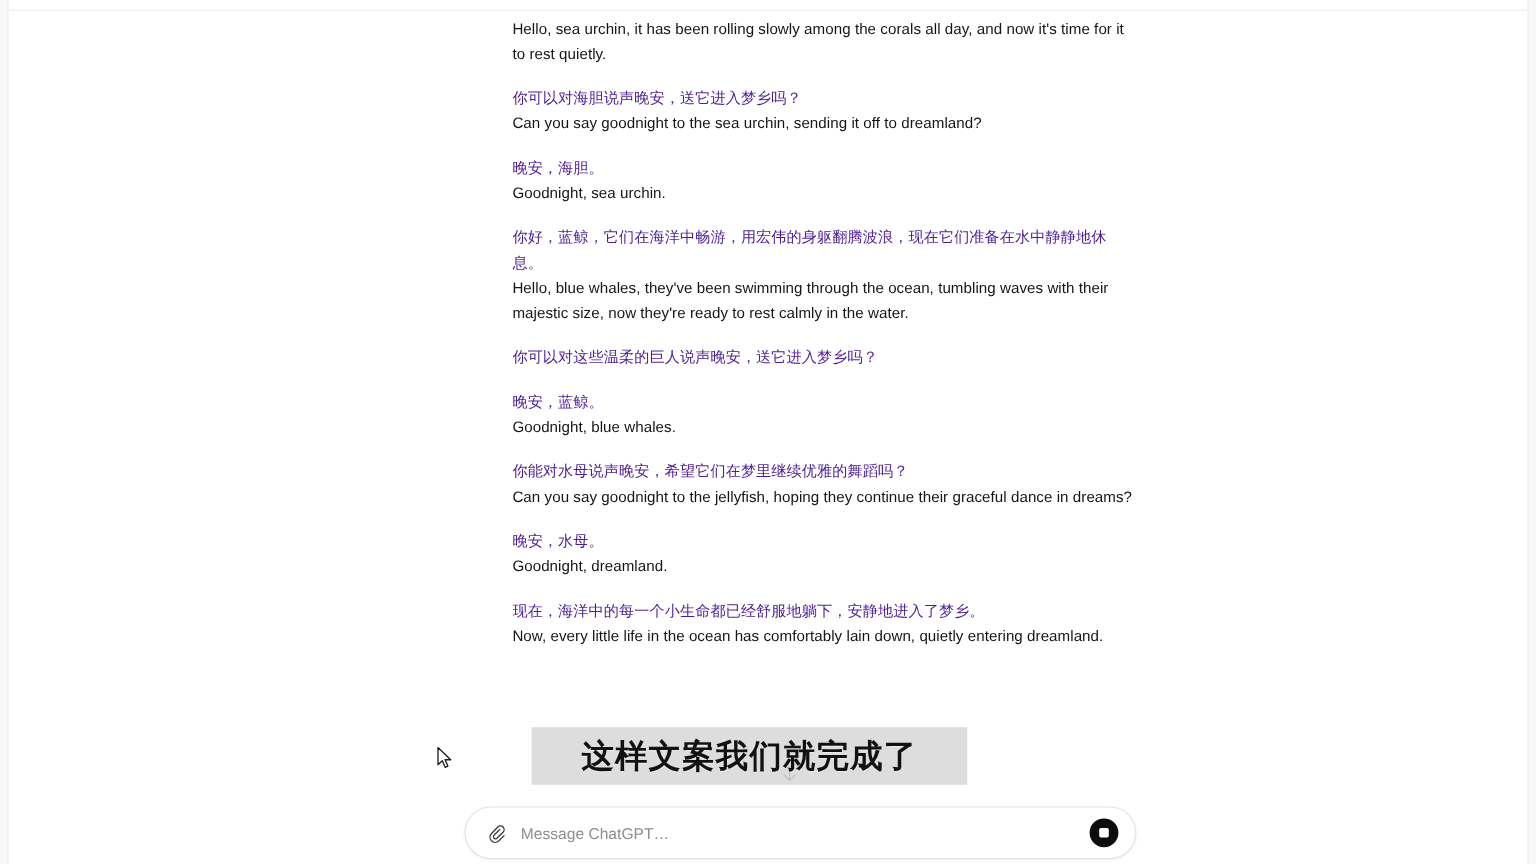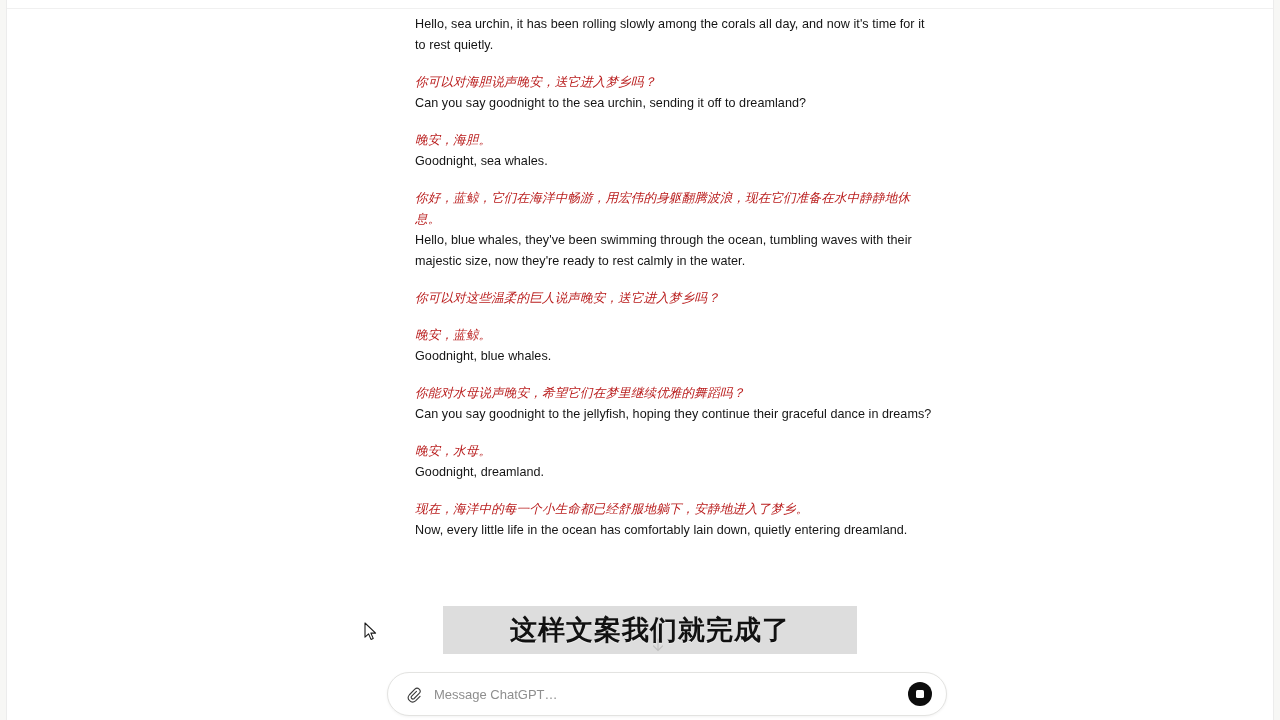--- a/index.html
+++ b/index.html
@@ -38,39 +38,38 @@
     position: absolute;
     left: 0; right: 0; top: 0;
     height: 8px;
     background: #ffffff;
     border-bottom: 1px solid #f0f0f0;
   }
 
   
   .conversation {
     position: absolute;
-    left: 415px;
+    left: 427px;
     top: 14px;
     width: 520px;
     height: 640px;
     overflow: hidden;
   }
   .msg-block {
     margin-bottom: 16px;
   }
   .line {
     color: #0d0d0d;
     font-size: 12.6px;
     line-height: 21px;
     letter-spacing: 0.05px;
   }
   .line.zh {
-    color: #b91c1c;
+    color: #4c1d95;
     letter-spacing: 0.1px;
-    font-style: italic;
   }
   .line.en {
     color: #141414;
   }
 
   
   .composer-wrap {
     position: absolute;
     left: 387px;
     top: 672px;
@@ -142,21 +141,21 @@
     align-items: center;
     justify-content: center;
     cursor: pointer;
   }
 
   
   .subtitle {
     position: absolute;
     left: 443px;
     top: 606px;
-    width: 414px;
+    width: 363px;
     height: 48px;
     background: rgba(216,216,216,0.88);
     display: flex;
     align-items: center;
     justify-content: center;
   }
   .subtitle span {
     font-family: "Liberation Sans", sans-serif;
     font-size: 27px;
     font-weight: bold;
@@ -187,21 +186,21 @@
   <div class="conversation" id="conversation">
       <div class="msg-block">
         <div class="line en">Hello, sea urchin, it has been rolling slowly among the corals all day, and now it's time for it to rest quietly.</div>
       </div>
       <div class="msg-block">
         <div class="line zh">你可以对海胆说声晚安，送它进入梦乡吗？</div>
         <div class="line en">Can you say goodnight to the sea urchin, sending it off to dreamland?</div>
       </div>
       <div class="msg-block">
         <div class="line zh">晚安，海胆。</div>
-        <div class="line en">Goodnight, sea whales.</div>
+        <div class="line en">Goodnight, sea urchin.</div>
       </div>
       <div class="msg-block">
         <div class="line zh">你好，蓝鲸，它们在海洋中畅游，用宏伟的身躯翻腾波浪，现在它们准备在水中静静地休息。</div>
         <div class="line en">Hello, blue whales, they've been swimming through the ocean, tumbling waves with their majestic size, now they're ready to rest calmly in the water.</div>
       </div>
       <div class="msg-block">
         <div class="line zh">你可以对这些温柔的巨人说声晚安，送它进入梦乡吗？</div>
       </div>
       <div class="msg-block">
         <div class="line zh">晚安，蓝鲸。</div>

